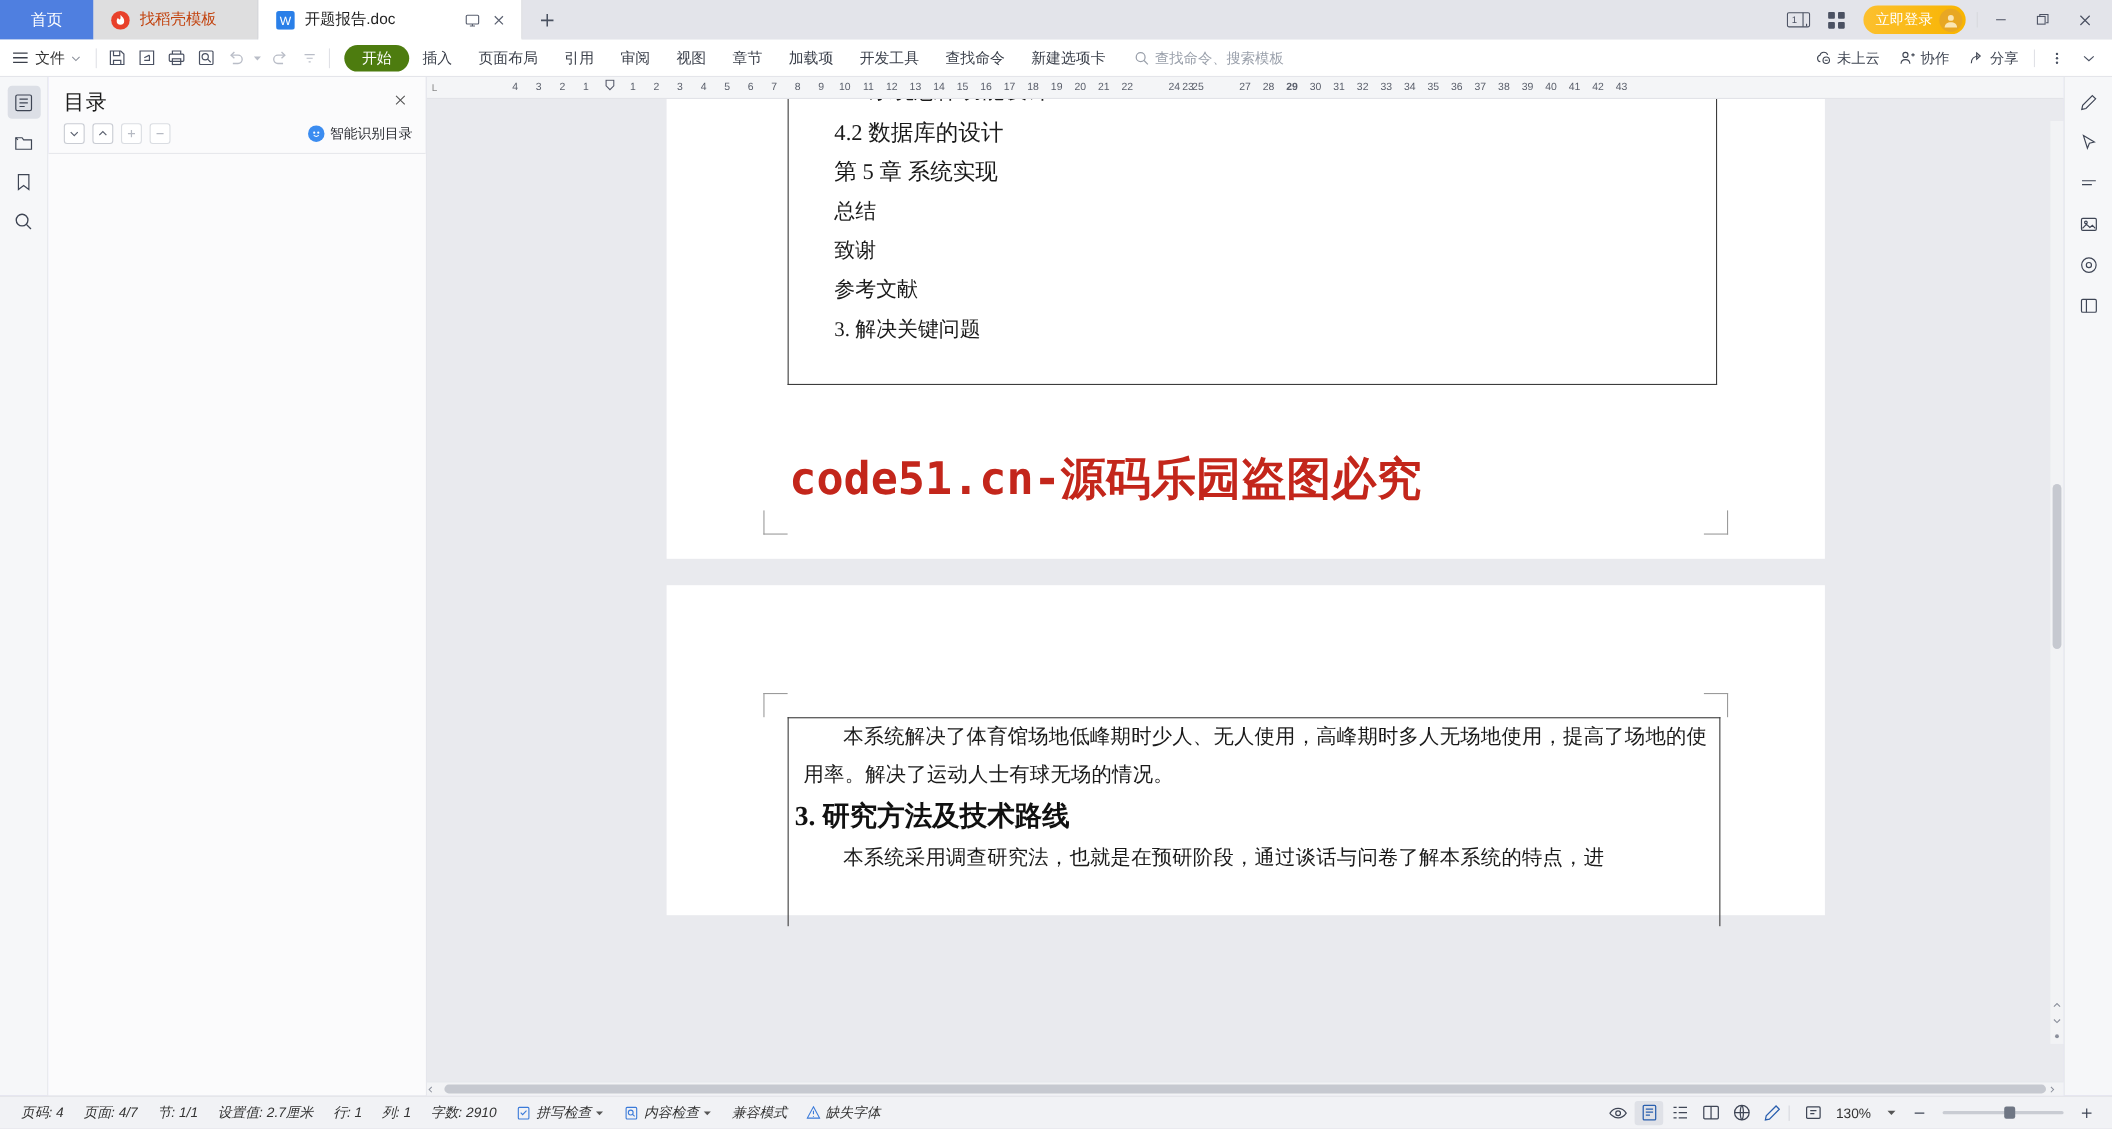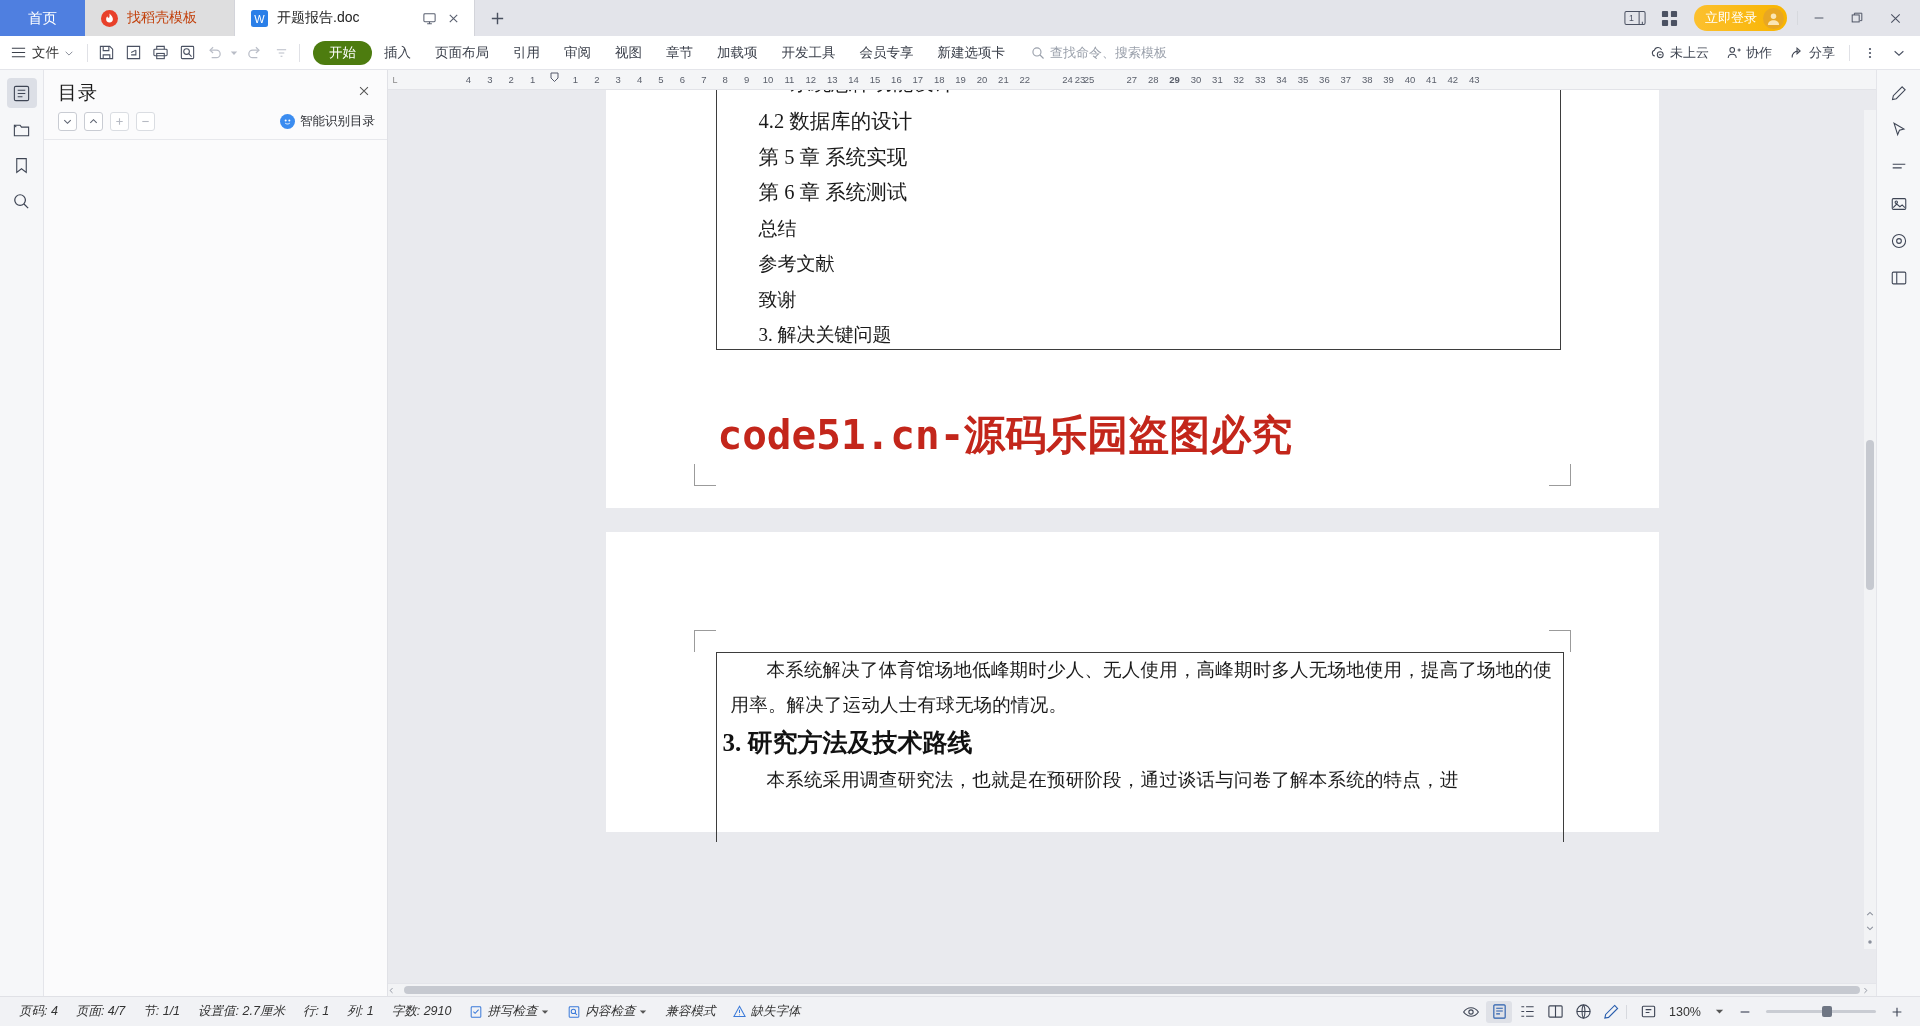--- a/index.html
+++ b/index.html
@@ -320,21 +320,21 @@
     <div class="ribbon-tabs">
       <div class="rtab active">开始</div>
       <div class="rtab">插入</div>
       <div class="rtab">页面布局</div>
       <div class="rtab">引用</div>
       <div class="rtab">审阅</div>
       <div class="rtab">视图</div>
       <div class="rtab">章节</div>
       <div class="rtab">加载项</div>
       <div class="rtab">开发工具</div>
-      <div class="rtab">会员专享</div>
+      <div class="rtab">查找命令</div>
       <div class="rtab">新建选项卡</div>
     </div>
 
     <div class="searchbox">
       <span>
         <svg width="14" height="14" viewBox="0 0 16 16" fill="none" stroke="#9aa0ab" stroke-width="1.3">
             <circle cx="6.8" cy="6.8" r="4.6"></circle>
             <path d="M10.3 10.3l4 4"></path>
           </svg>
       </span>
@@ -524,24 +524,23 @@
           <div class="corner c-bl" style="left:88px; bottom:22px;"></div>
           <div class="corner c-br" style="right:88px; bottom:22px;"></div>
 
           <div class="toc-clip">
             <div class="toc-line" style="padding-left:42px; line-height:20px; margin-top:-7px;">4.1 系统总体功能设计</div>
           </div>
 
           <div class="toc-box">
             <div class="toc-line" style="margin-top:22px;">4.2 数据库的设计</div>
             <div class="toc-line">第 5 章  系统实现</div>
-            <div class="toc-line">第 6 章  系统测试</div>
             <div class="toc-line" style="font-size:19px;">总结</div>
+            <div class="toc-line" style="font-size:19px;">致谢</div>
             <div class="toc-line" style="font-size:19px;">参考文献</div>
-            <div class="toc-line" style="font-size:19px;">致谢</div>
             <div class="toc-line" style="font-size:19px;">3. 解决关键问题</div>
           </div>
 
           <div class="watermark">code51.cn-源码乐园盗图必究</div>
         </div>
 
         <div class="page page2">
           <div class="corner c-tl" style="left:88px; top:98px;"></div>
           <div class="corner c-tr" style="right:88px; top:98px;"></div>
           <div class="p2-box">

